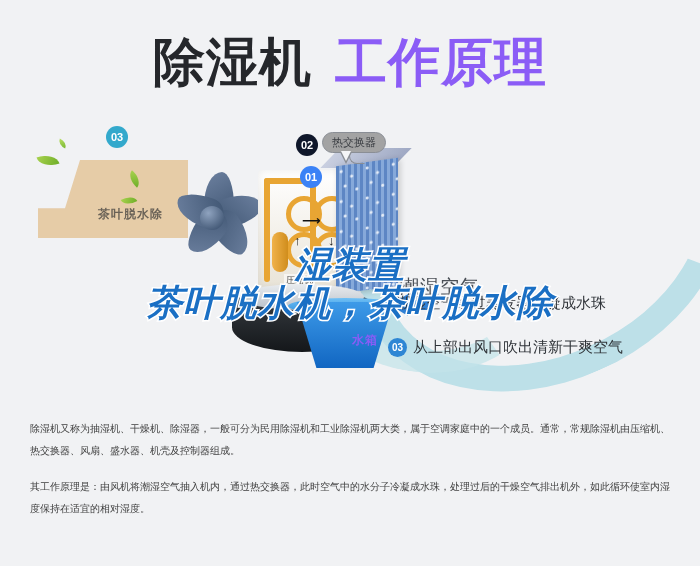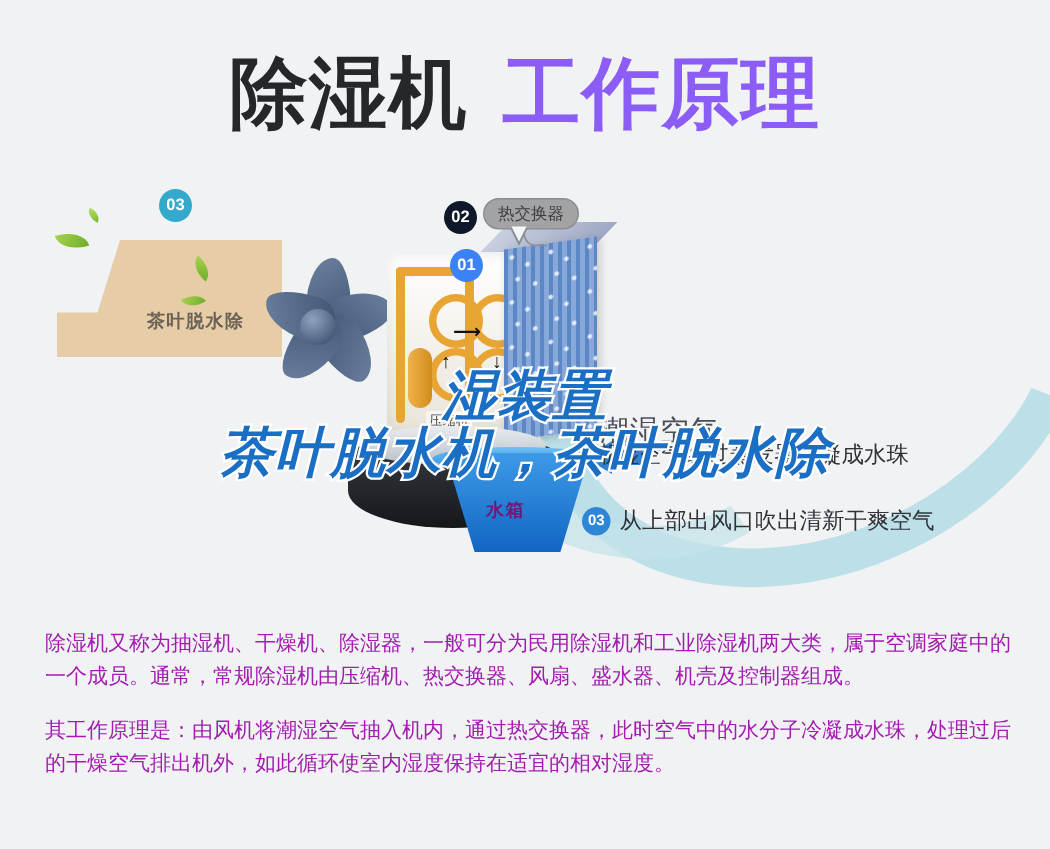--- a/index.html
+++ b/index.html
@@ -109,21 +109,21 @@
         background:linear-gradient(180deg,#3a3f45,#14171a);
         border-radius:50%/22% 22% 40% 40%;}
   .base-top{position:absolute;left:240px;top:166px;width:124px;height:26px;
         background:linear-gradient(180deg,#e9ecef,#b9c0c8);border-radius:50%;}
   .water{position:absolute;left:290px;top:184px;width:110px;height:66px;
         background:linear-gradient(180deg,#3d9ae8,#1166c2);
         clip-path:polygon(6% 0%,94% 0%,76% 100%,24% 100%);
         box-shadow:0 2px 6px rgba(0,0,0,.2);}
   .water-lid{position:absolute;left:288px;top:180px;width:114px;height:16px;
         background:linear-gradient(180deg,#6fc0f5,#2e8ede);border-radius:50%;}
-  .water-lbl{position:absolute;left:324px;top:214px;font-size:12px;color:#701a75;
+  .water-lbl{position:absolute;left:352px;top:214px;font-size:12px;color:#8b5cf6;
         font-weight:bold;letter-spacing:1px;}
 
   
   .badge{position:absolute;width:22px;height:22px;border-radius:50%;
          display:flex;align-items:center;justify-content:center;
          font-size:11px;font-weight:bold;color:#ffffff;}
   .b01{left:300px;top:48px;background:#3b82f6;}
   .b02{left:296px;top:16px;background:#0f172a;}
   .b03{left:106px;top:8px;background:#33a9cc;}
 
@@ -157,21 +157,21 @@
   .cap{position:absolute;display:flex;align-items:flex-start;gap:6px;
        font-size:15px;color:#2f3338;white-space:nowrap;z-index:30;}
   .cap-01{left:396px;top:294px;}
   .cap-03{left:388px;top:338px;}
   .cap .cbadge{width:19px;height:19px;border-radius:50%;background:#2e86d4;
        color:#fff;font-size:10px;font-weight:bold;
        display:flex;align-items:center;justify-content:center;}
 
   
   .body-text{position:absolute;left:30px;top:418px;width:646px;
-             font-size:14px;line-height:22px;color:#a21caf;
+             font-size:10px;line-height:22px;color:#404040;
              font-family:"DejaVu Sans","Liberation Sans",sans-serif;}
   .body-text p{margin:0 0 14px 0;}
   .body-text p:last-child{margin-bottom:0;}
 </style>
 </head>
 <body>
 
 <div class="page">
 
   <div class="title-wrap">

